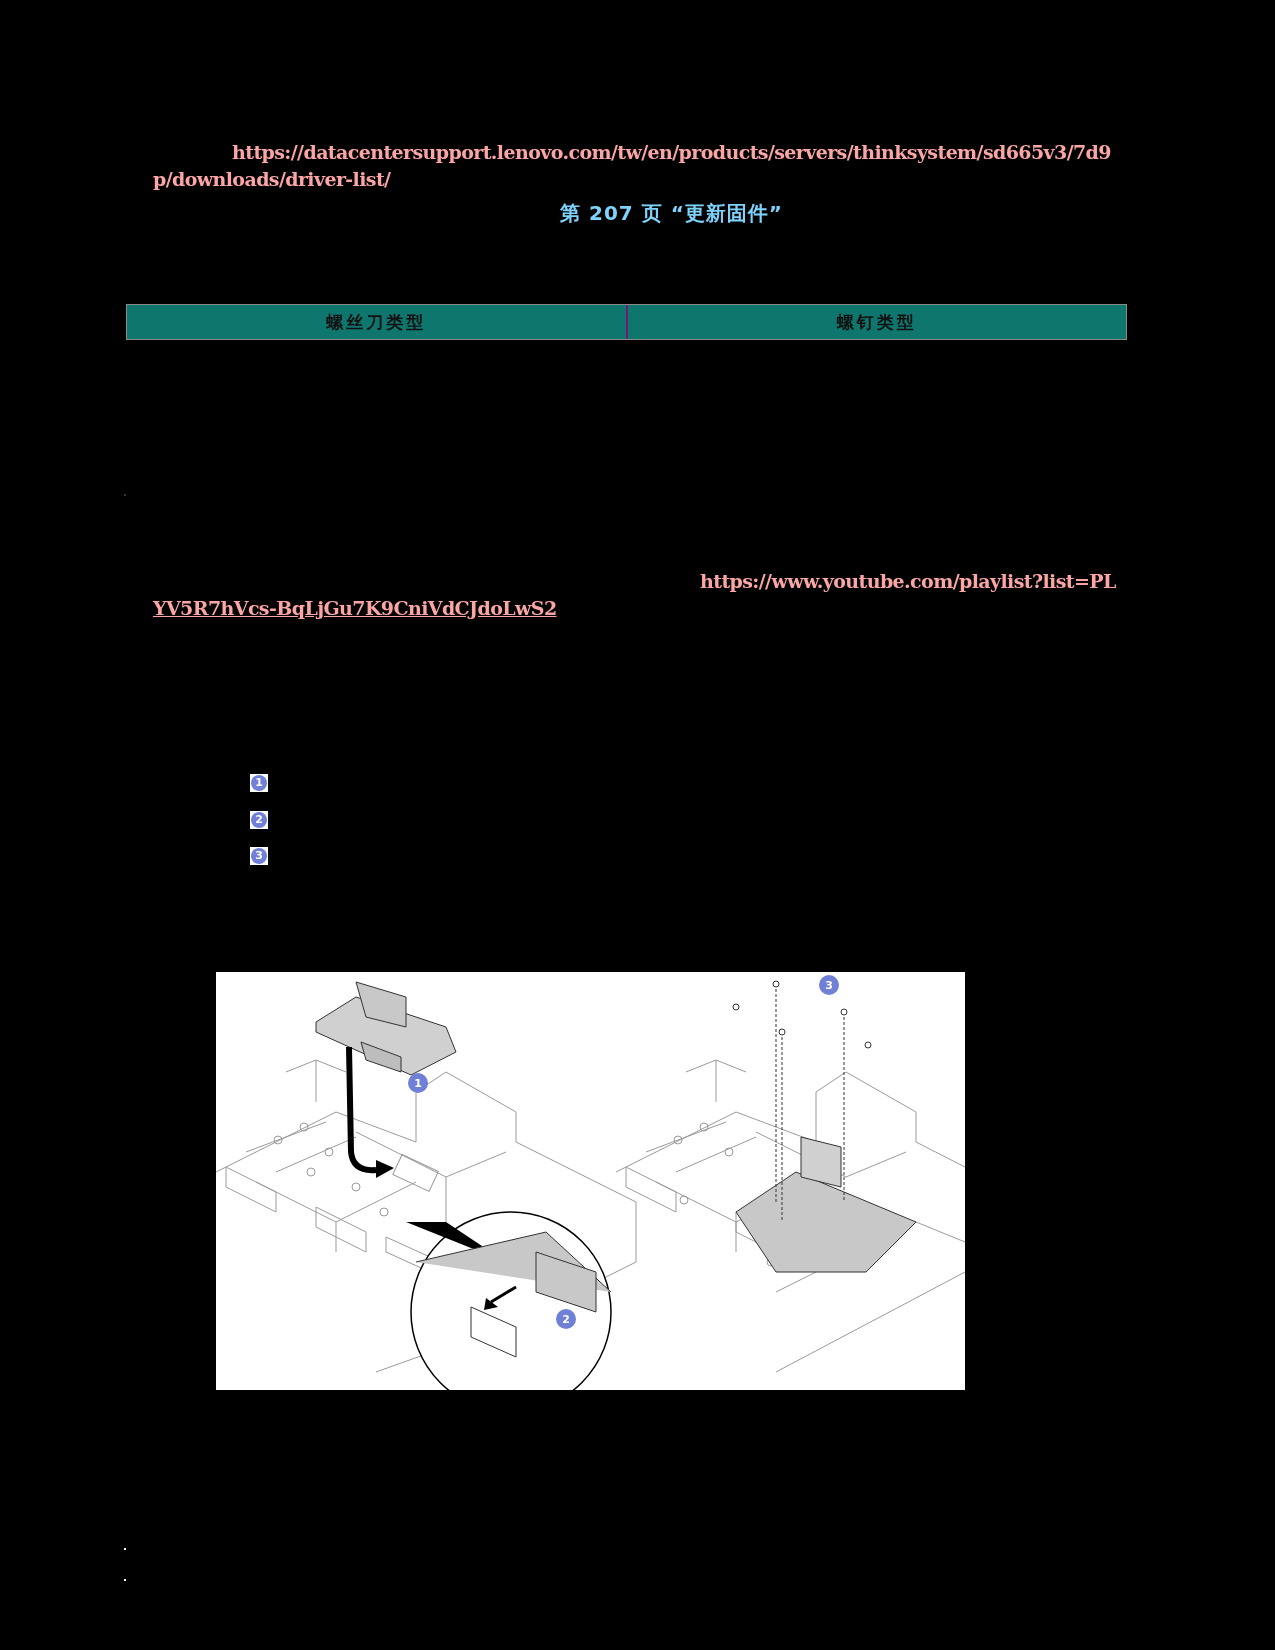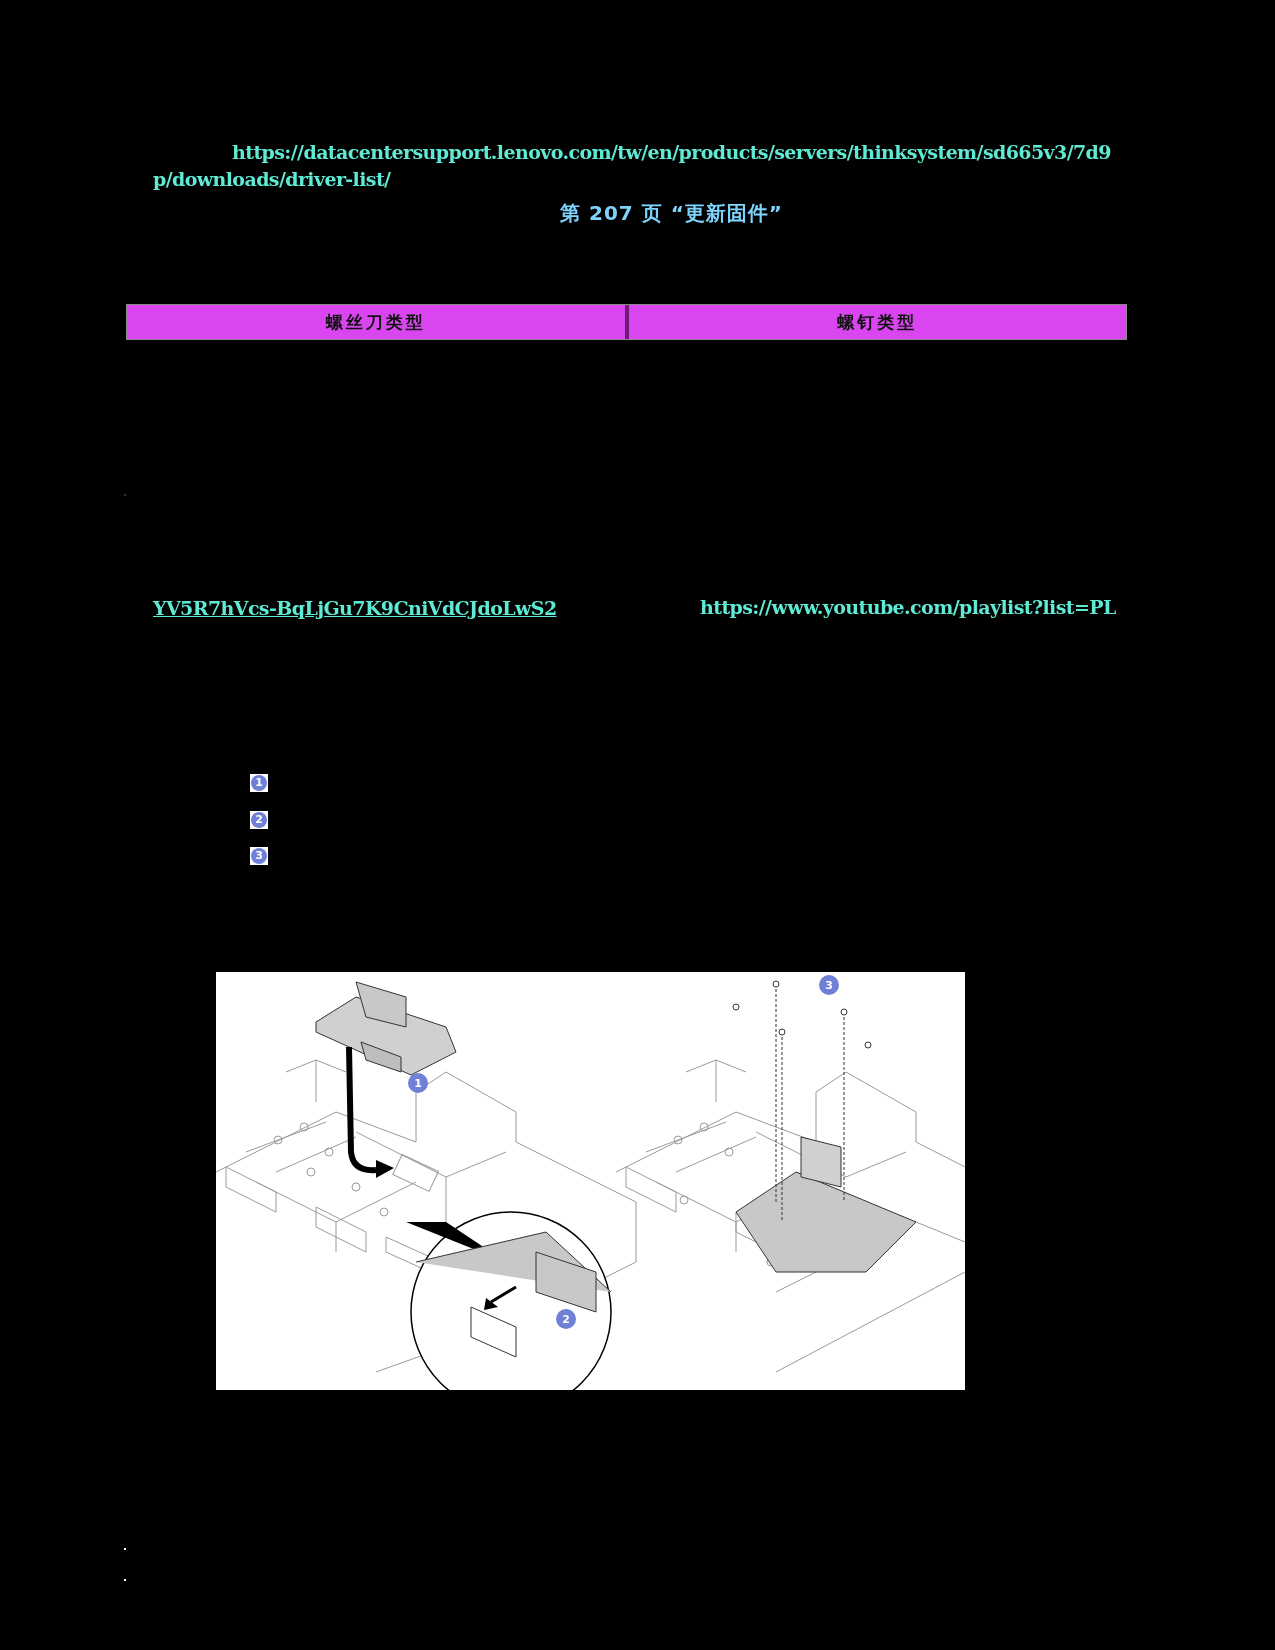--- a/index.html
+++ b/index.html
@@ -1,27 +1,27 @@
 <!DOCTYPE html>
 <html><head>
 <meta charset="utf-8">
 <style>
   html, body { margin:0; padding:0; }
   body { width:1275px; height:1650px; background:#000000; position:relative; overflow:hidden;
          font-family:"DejaVu Serif", serif; }
   .abs { position:absolute; }
-  .link { color:#5eead4; font-family:"DejaVu Serif", serif; font-weight:bold; font-size:19px;
+  .link { color:#fca5a5; font-family:"DejaVu Serif", serif; font-weight:bold; font-size:19px;
           white-space:nowrap; letter-spacing:-0.6px; text-decoration:none; }
   .xref { color:#7dd3fc; font-family:"DejaVu Sans", sans-serif; font-weight:bold; font-size:20px;
           white-space:nowrap; letter-spacing:1px; }
   .table-head { position:absolute; left:126px; top:304px; width:1001px; height:36px; display:flex;
-                background:#d946ef; border:1px solid #8a8a8a; box-sizing:border-box; }
+                background:#0f766e; border:1px solid #8a8a8a; box-sizing:border-box; }
   .th { flex:1; display:flex; align-items:center; justify-content:center;
         font-family:"DejaVu Sans", sans-serif; font-weight:bold; font-size:17px; color:#111; letter-spacing:3px; }
-  .th + .th { border-left:4px solid #701a75; }
+  .th + .th { border-left:2px solid #701a75; }
   .marker { position:absolute; left:250px; width:18px; height:18px; background:#ffffff; }
   .marker span { position:absolute; left:1px; top:1px; width:16px; height:16px; border-radius:50%;
                  background:#6f80d6; color:#fff; font-family:"DejaVu Sans", sans-serif; font-weight:bold;
                  font-size:11px; line-height:16px; text-align:center; }
   .figure { position:absolute; left:216px; top:972px; width:749px; height:418px; background:#ffffff; overflow:hidden; }
   .dot { position:absolute; width:2px; height:2px; background:#ffffff; }
 </style>
 </head>
 <body>
 
@@ -30,21 +30,21 @@
 
 <a class="abs xref" style="left:560px; top:200px;">第 207 页 “更新固件”</a>
 
 <div class="table-head">
   <div class="th">螺丝刀类型</div>
   <div class="th">螺钉类型</div>
 </div>
 
 <div class="dot" style="left:124px; top:494px; background:#333;"></div>
 
-<a class="abs link" style="left:700px; top:570px;margin-top:26px;">https://www.youtube.com/playlist?list=PL</a>
+<a class="abs link" style="left:700px; top:570px;">https://www.youtube.com/playlist?list=PL</a>
 <a class="abs link" style="left:153px; top:597px;text-decoration:underline;">YV5R7hVcs-BqLjGu7K9CniVdCJdoLwS2</a>
 
 <div class="marker" style="top:774px;">
     <span>1</span>
   </div>
 <div class="marker" style="top:811px;">
     <span>2</span>
   </div>
 <div class="marker" style="top:847px;">
     <span>3</span>

